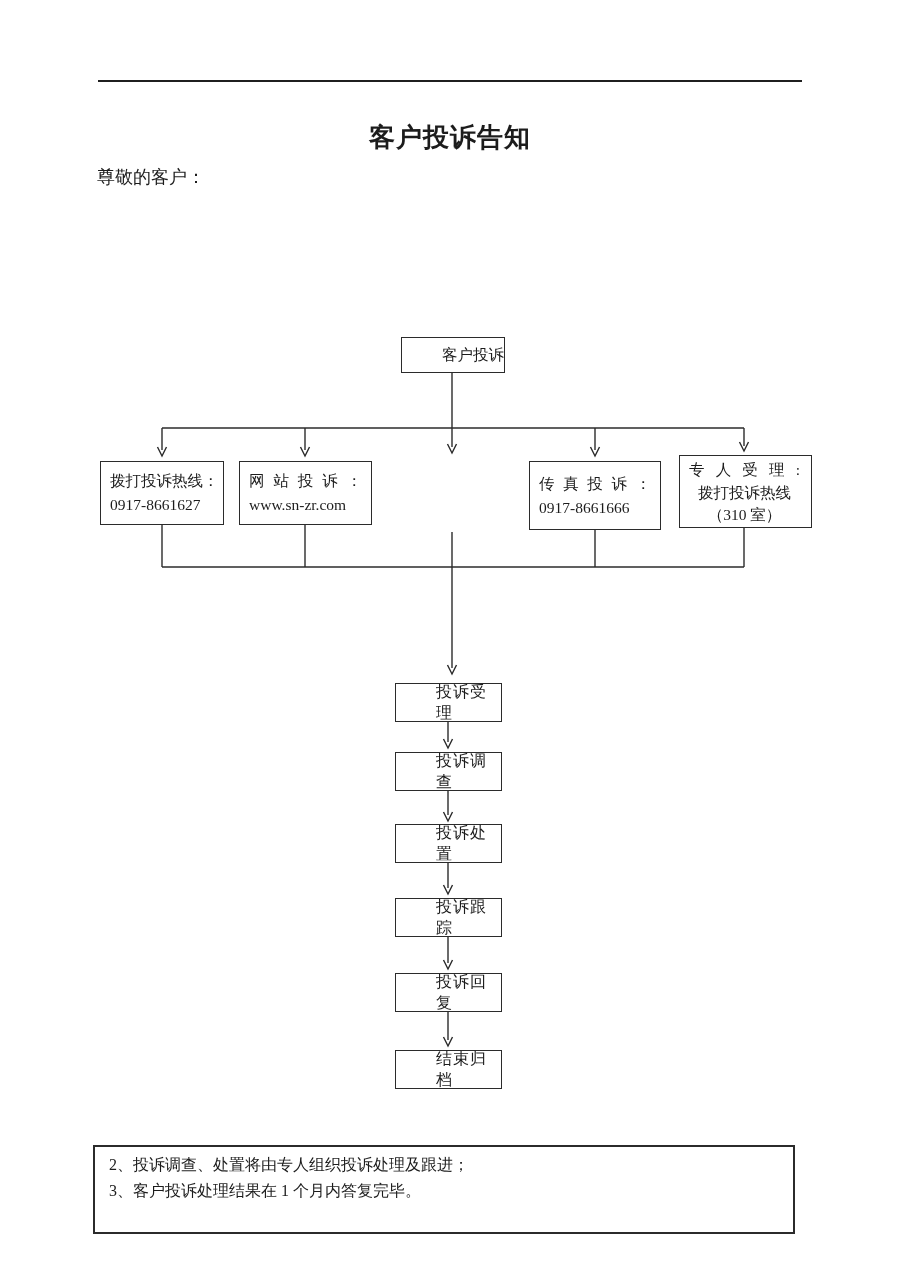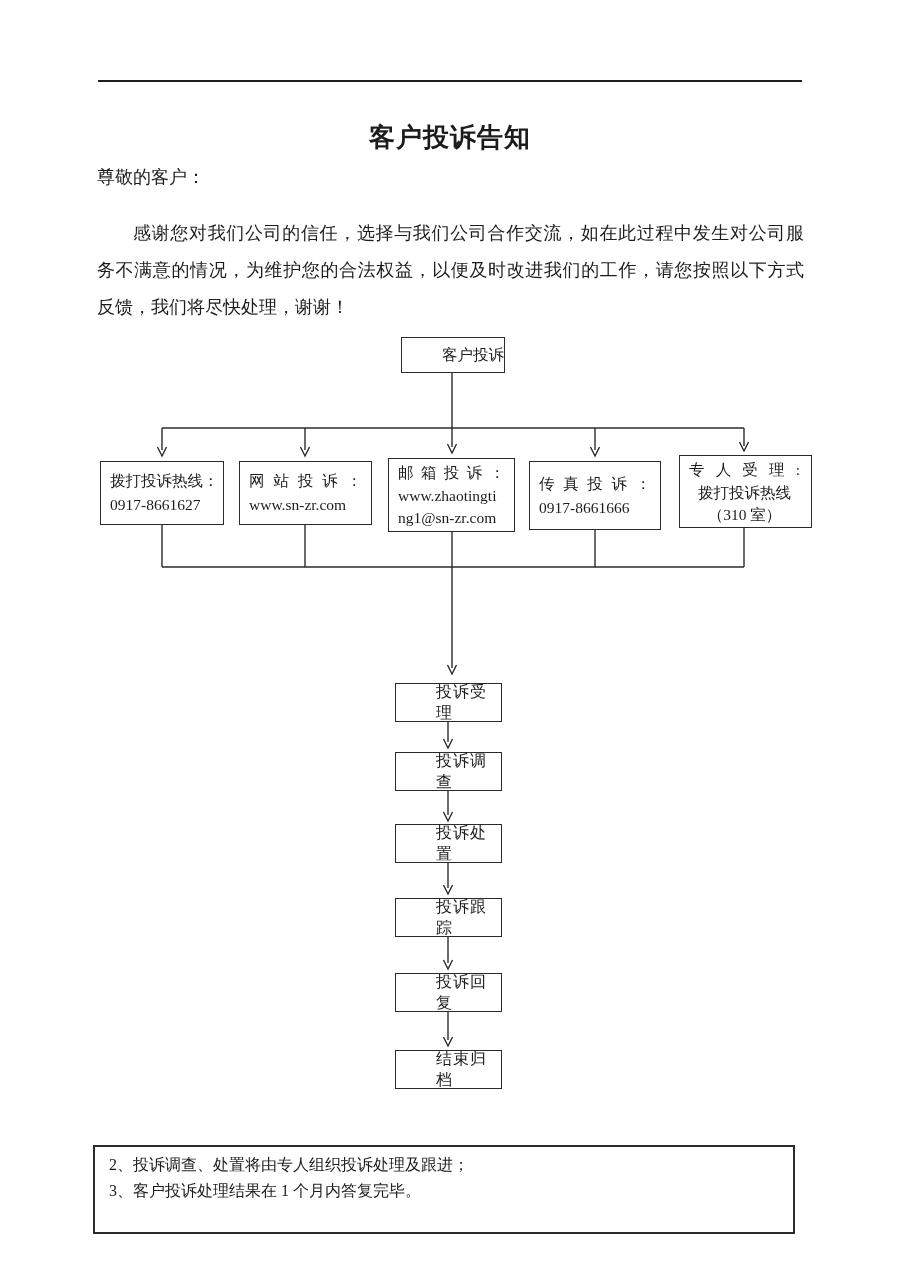--- a/index.html
+++ b/index.html
@@ -99,25 +99,20 @@
 <body>
 
 <div class="page">
 
   <div class="rule-top"></div>
 
   <div class="doc-title">客户投诉告知</div>
 
   <div class="greeting">尊敬的客户：</div>
 
-  <div class="para">
-    <div class="para-line first">感谢您对我们公司的信任，选择与我们公司合作交流，如在此过程中发生对公司服</div>
-    <div class="para-line">务不满意的情况，为维护您的合法权益，以便及时改进我们的工作，请您按照以下方式</div>
-    <div class="para-line last">反馈，我们将尽快处理，谢谢！</div>
-  </div>
 
   <svg class="connectors" width="900" height="1272" viewBox="0 0 900 1272">
 
     <path d="M452,373 V428"></path>
 
     <path d="M162,428 H744"></path>
 
     <path d="M162,428 V450"></path>
       <polyline points="157.5,447 162,456 166.5,447"></polyline>
     <path d="M305,428 V450"></path>
@@ -158,25 +153,20 @@
   <div class="fbox ch-box" style="left:100px; top:461px; width:124px; height:64px;">
     <div class="ch-line">拨打投诉热线：</div>
     <div class="ch-line">0917-8661627</div>
   </div>
 
   <div class="fbox ch-box" style="left:239px; top:461px; width:133px; height:64px;">
     <div class="ch-line jl">网站投诉：</div>
     <div class="ch-line">www.sn-zr.com</div>
   </div>
 
-  <div class="fbox ch-box three" style="left:388px; top:458px; width:127px; height:74px;">
-    <div class="ch-line jl">邮箱投诉：</div>
-    <div class="ch-line">www.zhaotingti</div>
-    <div class="ch-line">ng1@sn-zr.com</div>
-  </div>
 
   <div class="fbox ch-box" style="left:529px; top:461px; width:132px; height:69px; padding-top:10px;">
     <div class="ch-line jl">传真投诉：</div>
     <div class="ch-line">0917-8661666</div>
   </div>
 
   <div class="fbox ch-box three" style="left:679px; top:455px; width:133px; height:73px; padding-right:11px;">
     <div class="ch-line jl">专人受理:</div>
     <div class="ch-line ctr">拨打投诉热线</div>
     <div class="ch-line ctr">（310 室）</div>

